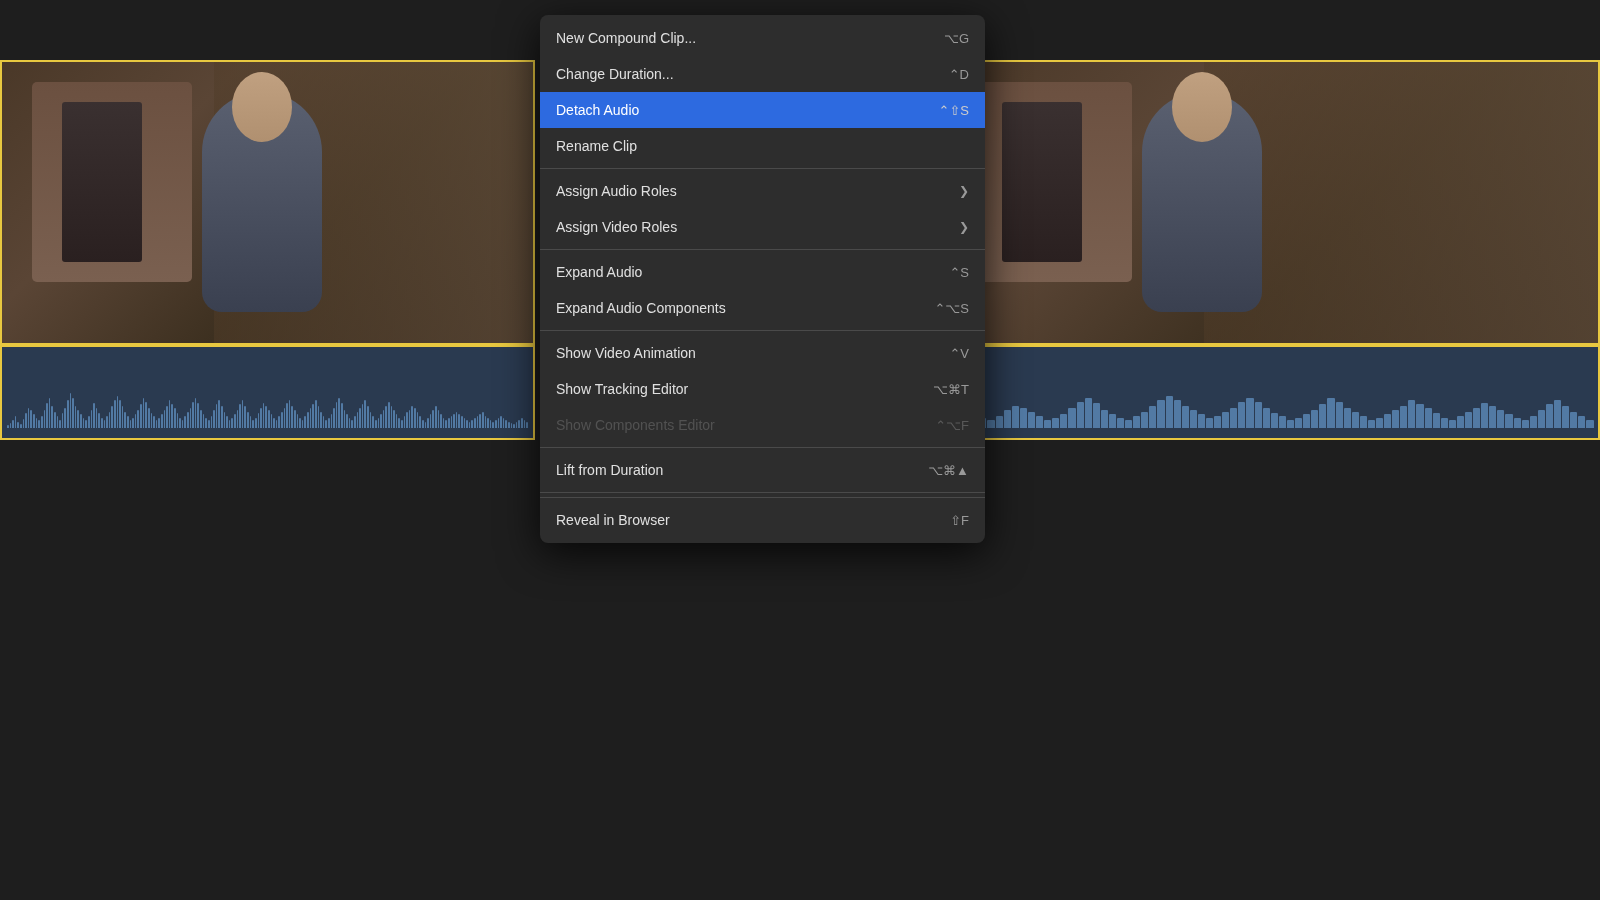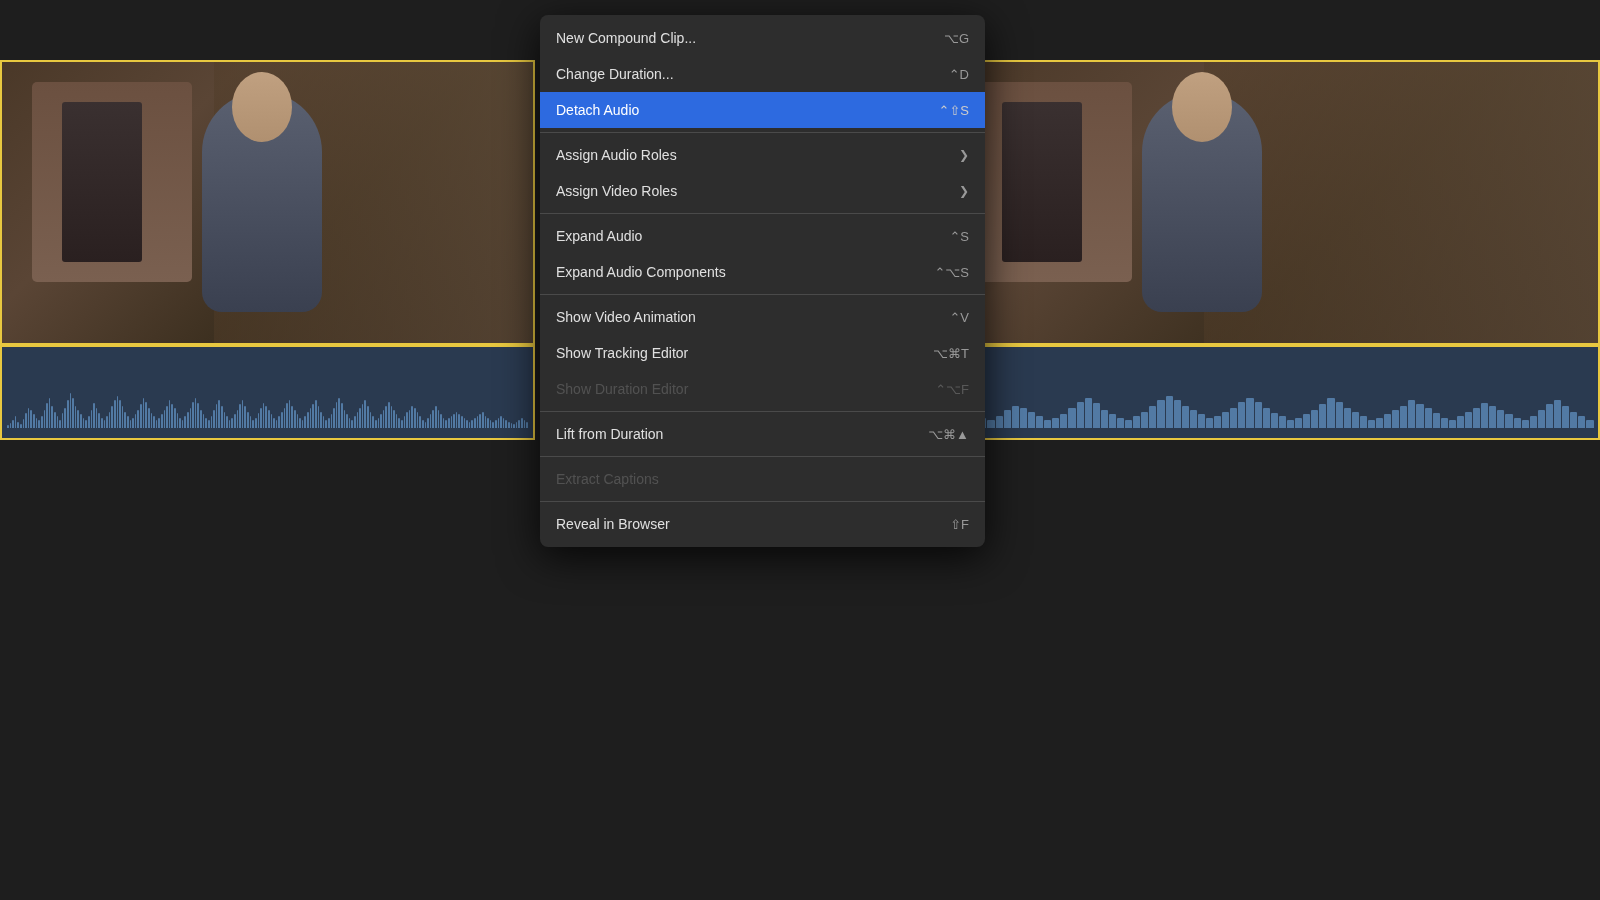--- a/index.html
+++ b/index.html
@@ -531,20 +531,24 @@
       <span class="menu-item-shortcut">⌥G</span>
     </div>
     <div class="menu-item">
       <span class="menu-item-label">Change Duration...</span>
       <span class="menu-item-shortcut">⌃D</span>
     </div>
     <div class="menu-item active">
       <span class="menu-item-label">Detach Audio</span>
       <span class="menu-item-shortcut">⌃⇧S</span>
     </div>
+    <div class="menu-item">
+      <span class="menu-item-label">Rename Clip</span>
+      <span class="menu-item-shortcut"></span>
+    </div>
     <div class="menu-separator"></div>
     <div class="menu-item">
       <span class="menu-item-label">Assign Audio Roles</span>
       <span class="menu-item-arrow">❯</span>
     </div>
     <div class="menu-item">
       <span class="menu-item-label">Assign Video Roles</span>
       <span class="menu-item-arrow">❯</span>
     </div>
     <div class="menu-separator"></div>
@@ -559,31 +563,27 @@
     <div class="menu-separator"></div>
     <div class="menu-item">
       <span class="menu-item-label">Show Video Animation</span>
       <span class="menu-item-shortcut">⌃V</span>
     </div>
     <div class="menu-item">
       <span class="menu-item-label">Show Tracking Editor</span>
       <span class="menu-item-shortcut">⌥⌘T</span>
     </div>
     <div class="menu-item disabled">
-      <span class="menu-item-label">Show Duration Editor</span>
+      <span class="menu-item-label">Show Components Editor</span>
       <span class="menu-item-shortcut">⌃⌥F</span>
     </div>
     <div class="menu-separator"></div>
     <div class="menu-item">
       <span class="menu-item-label">Lift from Duration</span>
       <span class="menu-item-shortcut">⌥⌘▲</span>
     </div>
     <div class="menu-separator"></div>
-    <div class="menu-item disabled">
-      <span class="menu-item-label">Extract Captions</span>
-      <span class="menu-item-shortcut"></span>
-    </div>
     <div class="menu-separator"></div>
     <div class="menu-item">
       <span class="menu-item-label">Reveal in Browser</span>
       <span class="menu-item-shortcut">⇧F</span>
     </div>
   </div>
 
 </body></html>

